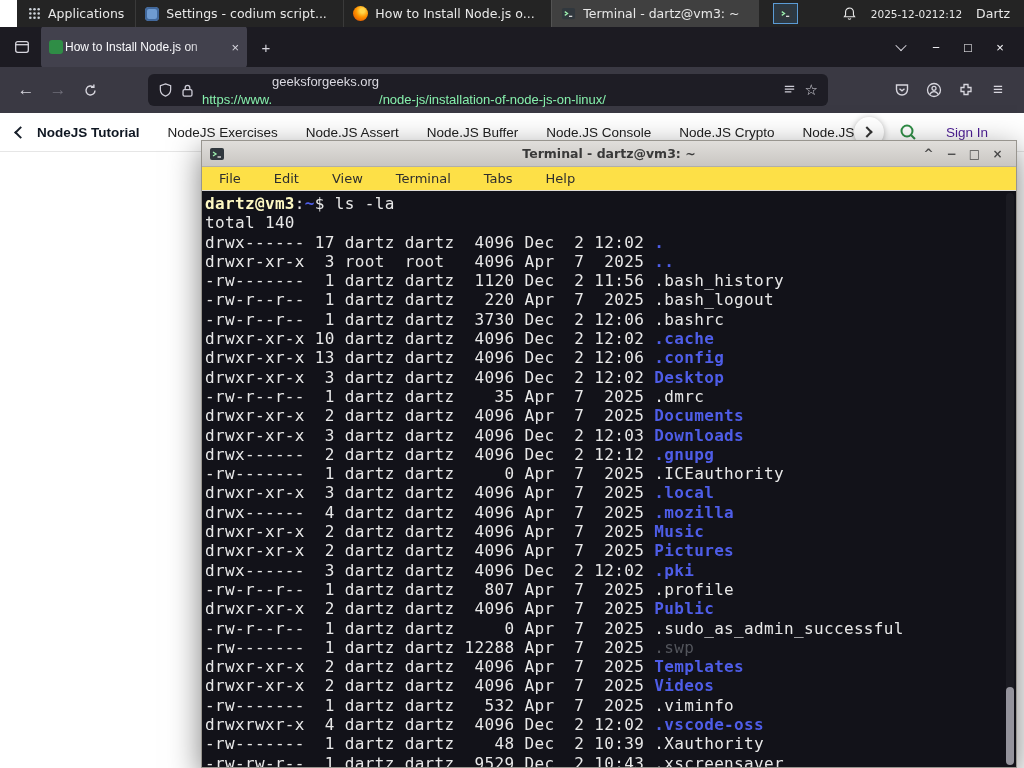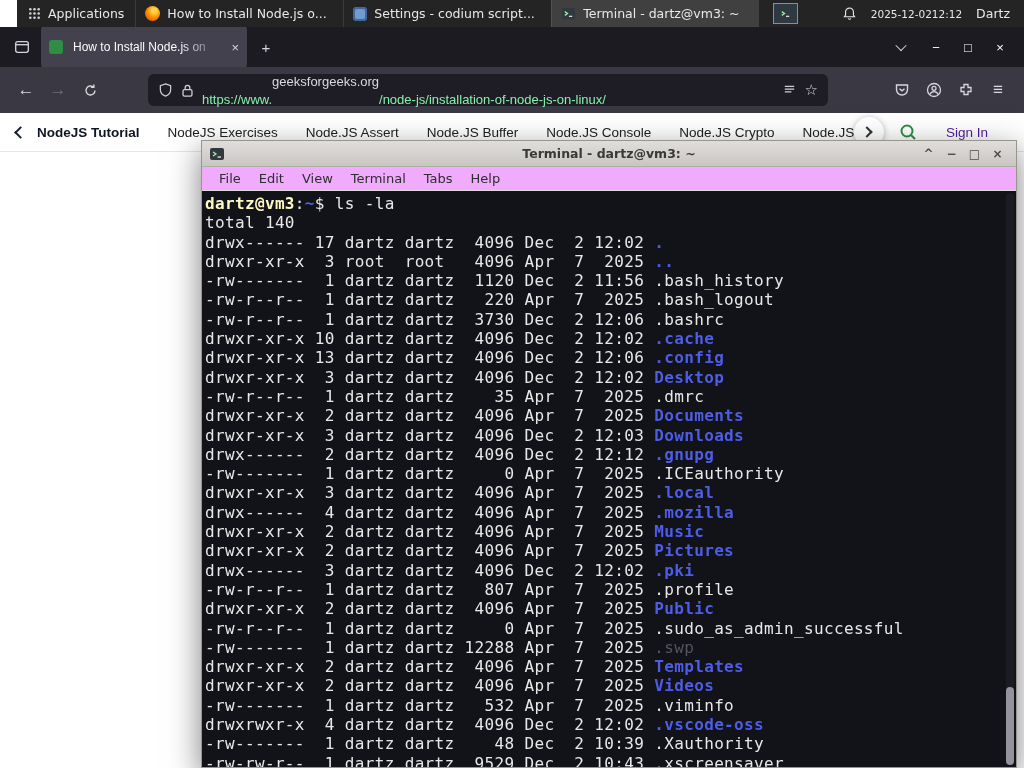--- a/index.html
+++ b/index.html
@@ -29,21 +29,21 @@
   .user-label { font-size:12.5px; padding-right:4px; }
 
   
   .browser { position:absolute; top:27px; left:0; right:0; bottom:0; display:flex;
              flex-direction:column; background:#fff; }
   .tabbar { height:40px; background:#1c1b22; display:flex; align-items:center; padding:0 8px; gap:5px;
             font-family:"Liberation Sans", sans-serif; }
   .icon-btn { width:28px; height:28px; flex:none; display:flex; align-items:center;
               justify-content:center; color:#d7d6de; font-size:15px; border-radius:4px; }
   .tab { width:206px; height:42px; background:#42414d; border-radius:4px; display:flex;
-         align-items:center; gap:10px; padding:0 8px; color:#fbfbfe; font-size:12px; flex:none; }
+         align-items:center; gap:2px; padding:0 8px; color:#fbfbfe; font-size:12px; flex:none; }
   .favicon { width:14px; height:14px; border-radius:3px; background:#2f8d46; flex:none; }
   .tab-title { flex:1; overflow:hidden; white-space:nowrap;
                -webkit-mask-image:linear-gradient(90deg,#000 72%,transparent);
                mask-image:linear-gradient(90deg,#000 72%,transparent); }
   .tab-close { font-size:13px; color:#d7d6de; flex:none; }
   .chev-down { width:8px; height:8px; border-right:1.7px solid #d7d6de;
                border-bottom:1.7px solid #d7d6de; transform:rotate(45deg) translate(-1px,-1px); }
   .win-btns { display:flex; align-items:center; }
   .win-btn { width:32px; height:30px; display:flex; align-items:center; justify-content:center;
              color:#fbfbfe; font-size:13px; }
@@ -82,22 +82,22 @@
              border:1px solid #98958f; box-shadow:0 10px 30px rgba(0,0,0,.5);
              display:flex; flex-direction:column; background:#121219; }
   .titlebar { height:26px; flex:none; background:linear-gradient(#e0dedb,#c9c6c2);
               border-bottom:1px solid #b1aea9; display:flex; align-items:center;
               padding:0 7px; position:relative; }
   .title-text { position:absolute; left:0; right:0; text-align:center; font-size:12.5px;
                 font-weight:bold; color:#393939; pointer-events:none; }
   .tb-controls { margin-left:auto; display:flex; z-index:1; }
   .tb-btn { width:23px; height:20px; display:flex; align-items:center; justify-content:center;
             color:#4a4a4a; font-size:12px; font-weight:bold; }
-  .menubar { height:24px; flex:none; background:#f0abfc; border-bottom:1px solid #dedcd8;
-             display:flex; align-items:center; padding:0 8px; gap:0; font-size:13px; color:#2e2e2e; }
+  .menubar { height:24px; flex:none; background:#fde047; border-bottom:1px solid #dedcd8;
+             display:flex; align-items:center; padding:0 8px; gap:15px; font-size:13px; color:#2e2e2e; }
   .menu-item { padding:2px 9px; }
   .termbody { flex:1; position:relative; overflow:hidden; background:#121219;
               padding:3px 0 0 3px; font-family:"DejaVu Sans Mono", monospace;
               font-size:16px; line-height:19.3px; letter-spacing:.35px; color:#e8e8e8; }
   .term-line { white-space:pre; }
   .c-green { color:#fef9c3; font-weight:bold; }
   .c-blue  { color:#4e5de8; font-weight:bold; }
   .c-dim   { color:#53555c; }
   .scroll-track { position:absolute; top:2px; bottom:2px; right:2px; width:8px;
                   background:rgba(255,255,255,.04); border-radius:4px; }
@@ -121,26 +121,26 @@
             <circle cx="11.5" cy="7" r="1.4"></circle>
         <circle cx="2.5" cy="11.5" r="1.4"></circle>
             <circle cx="7" cy="11.5" r="1.4"></circle>
             <circle cx="11.5" cy="11.5" r="1.4"></circle>
           </g>
       </svg>
       <span>Applications</span>
     </div>
 
     <div class="task-btn">
+      <span class="set-icon"></span>
+      <span class="task-label">Settings - codium script...</span>
+    </div>
+    <div class="task-btn">
       <span class="ff-icon"></span>
       <span class="task-label">How to Install Node.js o...</span>
-    </div>
-    <div class="task-btn">
-      <span class="set-icon"></span>
-      <span class="task-label">Settings - codium script...</span>
     </div>
     <div class="task-btn active">
       <span class="term-glyph">
         <svg width="15" height="15" viewBox="0 0 16 16">
             <rect x="1" y="2" width="14" height="12" rx="2" fill="#31383e"></rect>
             <path d="M4 6l3 2-3 2" stroke="#9df0ae" stroke-width="1.3" fill="none"></path>
             <line x1="8.5" y1="11" x2="12" y2="11" stroke="#e8e8e8" stroke-width="1.3"></line>
           </svg>
       </span>
       <span class="task-label">Terminal - dartz@vm3: ~</span>

